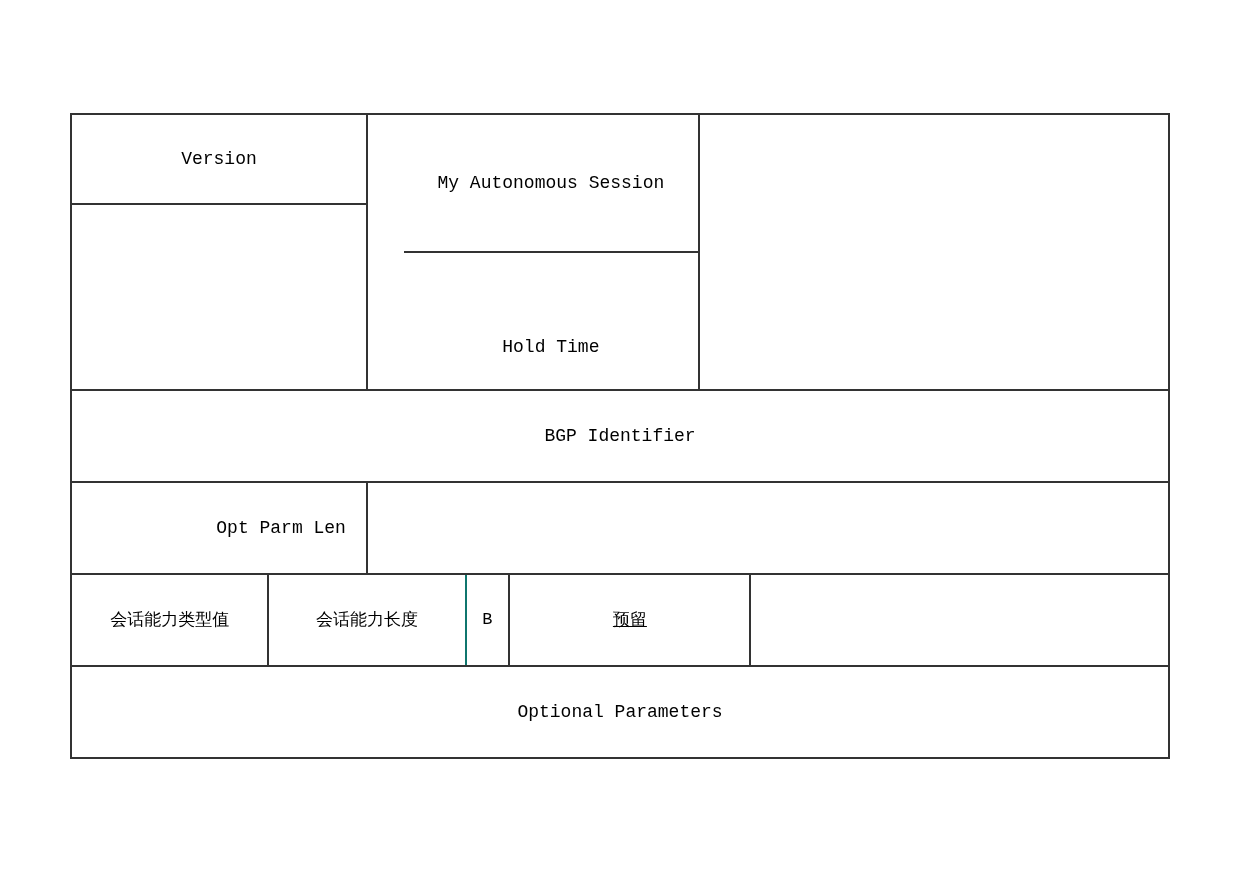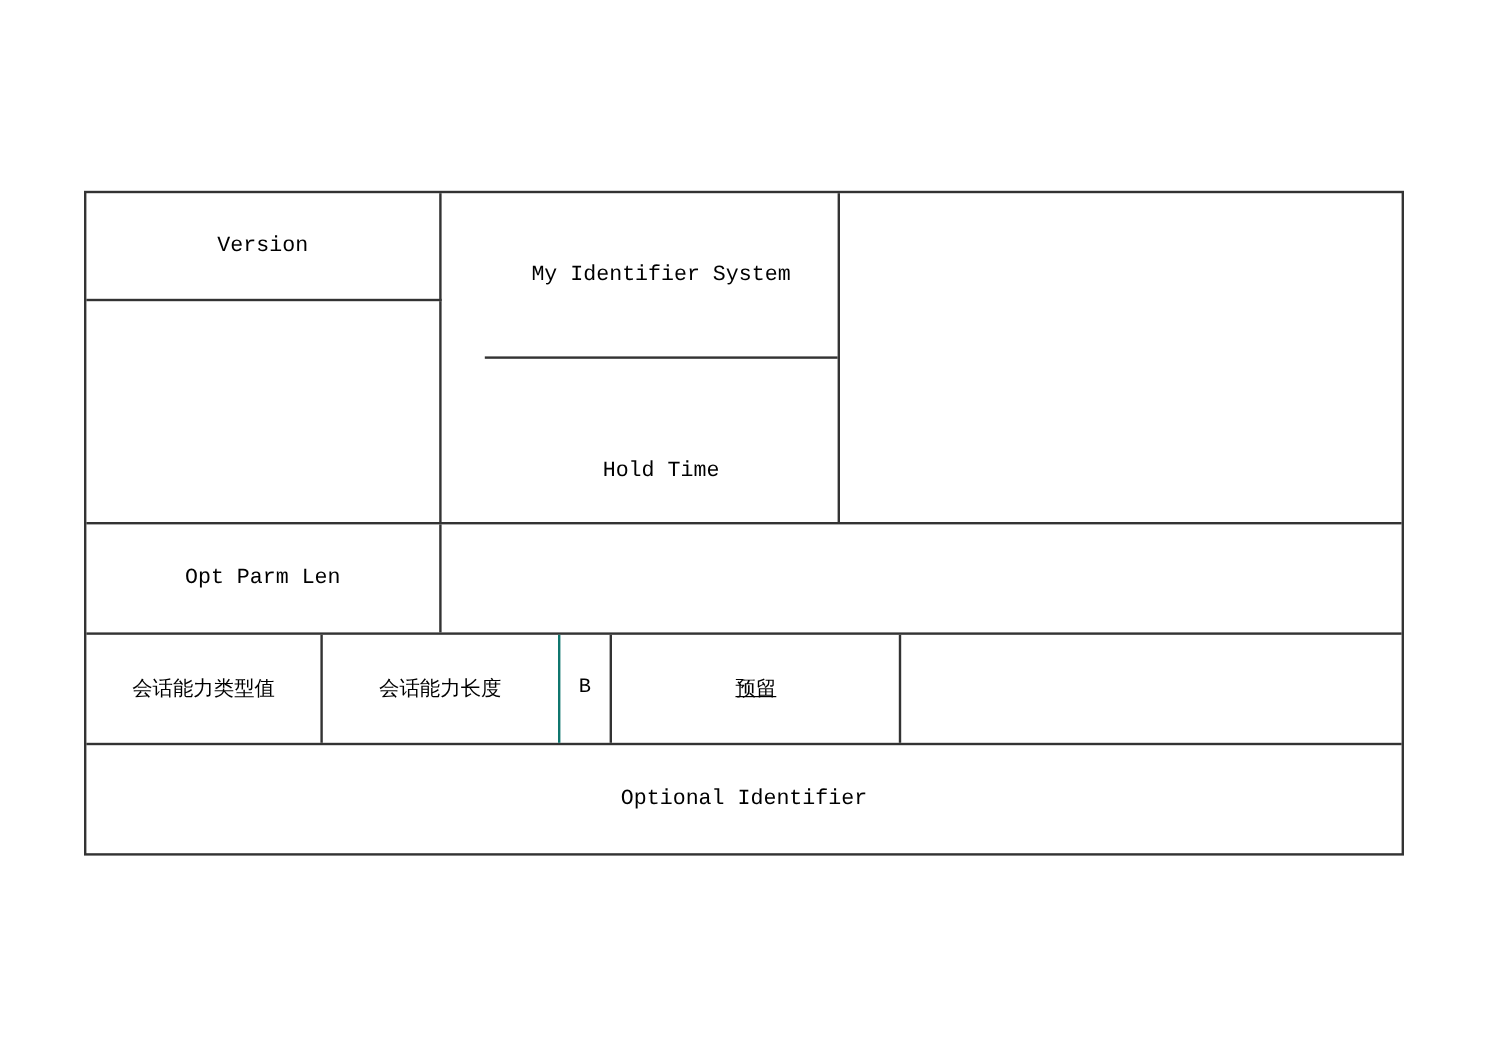--- a/index.html
+++ b/index.html
@@ -36,33 +36,38 @@
       <div style="display: flex; flex-direction: column; width: 27%;">
         <div style="border-right: 2px solid #333; border-bottom: 2px solid #333; display: flex; align-items: center; justify-content: center; padding: 32px 20px; min-height: 90px; font-size: 18px;">
           <span>Version</span>
         </div>
 
         <div style="border-right: 2px solid #333; flex: 1; min-height: 184px;"></div>
       </div>
 
       <div style="width: 27%; display: flex; flex-direction: column; border-right: 2px solid #333;">
         <div style="border-bottom: 2px solid #333; display: flex; align-items: center; justify-content: center; padding: 32px 20px; min-height: 90px; font-size: 18px; flex: 1;">
-          <span>My Identifier System</span>
+          <span>My Autonomous Session</span>
         </div>
         <div style="display: flex; align-items: flex-end; justify-content: center; padding: 32px 20px; min-height: 90px; font-size: 18px; flex: 1;">
           <span>Hold Time</span>
         </div>
       </div>
 
       <div style="flex: 1;"></div>
     </div>
 
+    <div style="display: flex; border-bottom: 2px solid #333;">
+      <div style="width: 100%; display: flex; align-items: center; justify-content: center; padding: 32px 20px; min-height: 90px; font-size: 18px;">
+        <span>BGP Identifier</span>
+      </div>
+    </div>
 
     <div style="display: flex; border-bottom: 2px solid #333;">
-      <div style="width: 27%; border-right: 2px solid #333; display: flex; align-items: center; justify-content: center; padding: 32px 20px; min-height: 90px; font-size: 18px;">
+      <div style="width: 27%; border-right: 2px solid #333; display: flex; align-items: center; justify-content: flex-end; padding: 32px 20px; min-height: 90px; font-size: 18px;">
         <span>Opt Parm Len</span>
       </div>
       <div style="flex: 1;"></div>
     </div>
 
     <div style="display: flex; border-bottom: 2px solid #333;">
       <div style="width: 18%; border-right: 2px solid #333; display: flex; align-items: center; justify-content: center; padding: 32px 12px; min-height: 90px; font-size: 17px; text-align: center;">
         <span>会话能力类型值</span>
       </div>
       <div style="width: 18%; border-right: 2px solid #0f766e; display: flex; align-items: center; justify-content: center; padding: 32px 12px; min-height: 90px; font-size: 17px; text-align: center;">
@@ -71,18 +76,18 @@
       <div style="width: 4%; border-right: 2px solid #333; display: flex; align-items: center; justify-content: center; padding: 32px 4px; min-height: 90px; font-size: 17px; text-align: center;">
         <span>B</span>
       </div>
       <div style="width: 22%; border-right: 2px solid #333; display: flex; align-items: center; justify-content: center; padding: 32px 12px; min-height: 90px; font-size: 17px; text-align: center; text-decoration: underline;">
         <span>预留</span>
       </div>
     </div>
 
     <div style="display: flex;">
       <div style="width: 100%; display: flex; align-items: center; justify-content: center; padding: 32px 20px; min-height: 90px; font-size: 18px;">
-        <span>Optional Identifier</span>
+        <span>Optional Parameters</span>
       </div>
     </div>
 
   </div>
 </div>
 
 </body></html>

